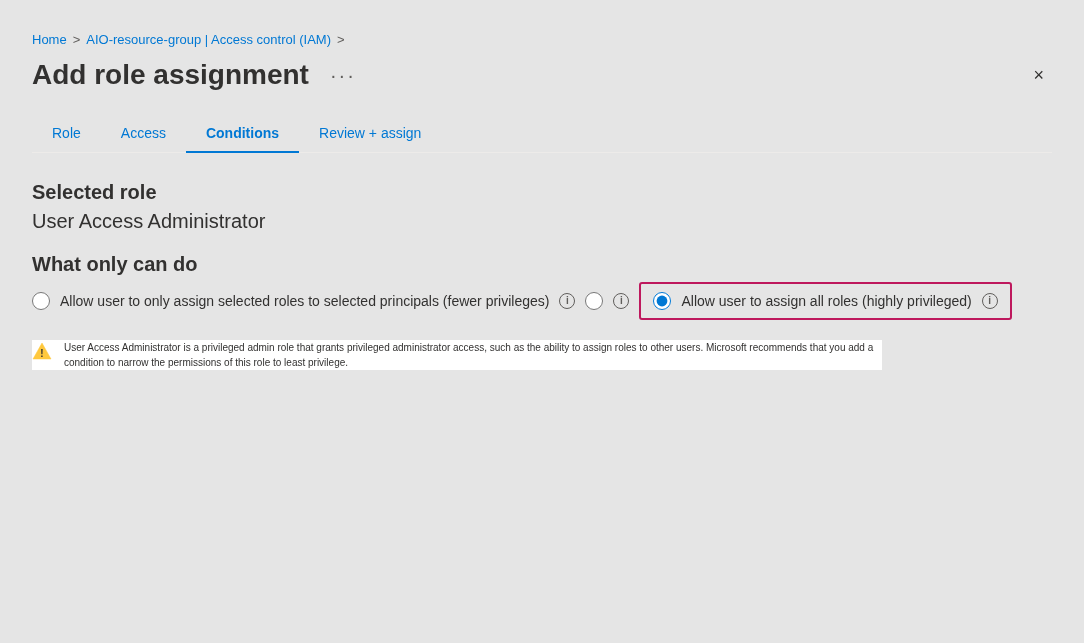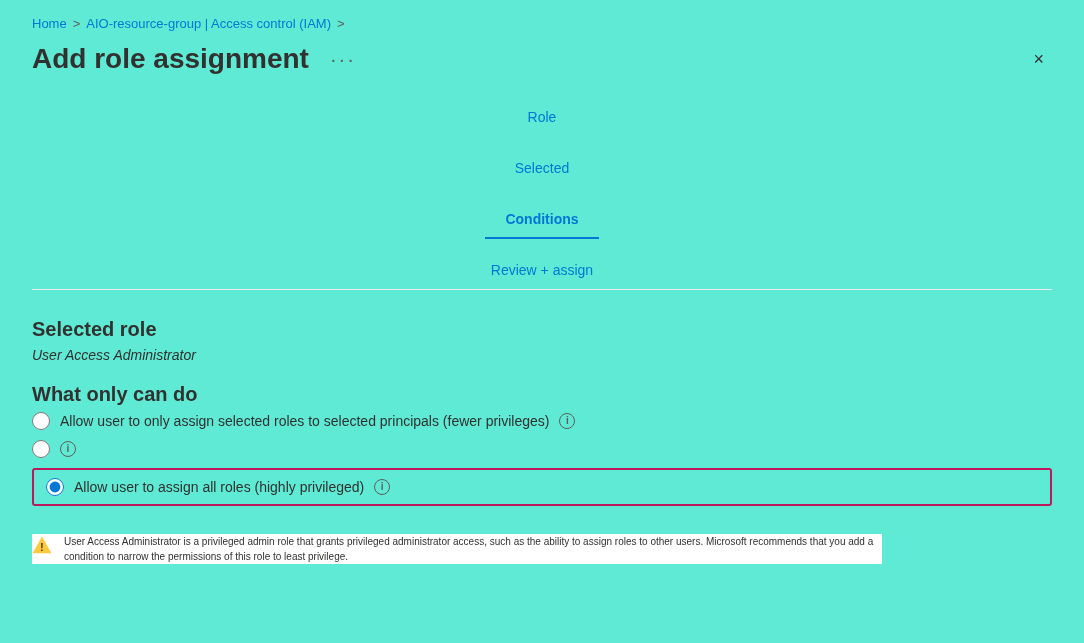--- a/index.html
+++ b/index.html
@@ -5,22 +5,22 @@
     * { box-sizing: border-box; margin: 0; padding: 0; }
     body {
       font-family: 'Segoe UI', Arial, sans-serif;
       background: #fff;
       color: #323130;
       font-size: 14px;
     }
     .container {
       max-width: 1084px;
       min-height: 643px;
-      background: #5eead4;
-      padding: 16px 32px 32px 32px;
+      background: #e5e5e5;
+      padding: 32px 32px 32px 32px;
       position: relative;
     }
     .breadcrumb {
       display: flex;
       align-items: center;
       gap: 6px;
       font-size: 13px;
       color: #0078d4;
       margin-bottom: 12px;
     }
@@ -64,25 +64,24 @@
       background: none;
       border: none;
       cursor: pointer;
       font-size: 18px;
       color: #323130;
       padding: 4px 8px;
       line-height: 1;
     }
     .tabs {
       display: flex;
-      align-items: center;
-      gap: 14px;
+      align-items: flex-start;
+      gap: 0;
       border-bottom: 1px solid #edebe9;
       margin-bottom: 28px;
-      flex-direction: column;
     }
     .tab {
       padding: 10px 20px;
       cursor: pointer;
       font-size: 14px;
       color: #0078d4;
       border-bottom: 2px solid transparent;
       margin-bottom: -1px;
       text-decoration: none;
       white-space: nowrap;
@@ -96,30 +95,28 @@
       color: #0078d4;
       border-bottom: 2px solid transparent;
     }
     .section-label {
       font-weight: 700;
       font-size: 20px;
       color: #323130;
       margin-bottom: 6px;
     }
     .section-value {
-      font-size: 14px;
+      font-size: 20px;
       color: #323130;
       margin-bottom: 20px;
-      font-style: italic;
     }
     .radio-group {
       display: flex;
-      flex-direction: column;
       gap: 10px;
-      margin-bottom: 28px;
+      margin-bottom: 20px;
     }
     .radio-item {
       display: flex;
       align-items: center;
       gap: 10px;
       font-size: 14px;
       color: #323130;
     }
     .radio-input {
       width: 18px;
@@ -193,21 +190,21 @@
   <div class="page-title-row">
     <div class="page-title-left">
       <h1 class="page-title">Add role assignment</h1>
       <span class="title-ellipsis">···</span>
     </div>
     <button class="close-btn">×</button>
   </div>
 
   <nav class="tabs">
     <a class="tab">Role</a>
-    <a class="tab">Selected</a>
+    <a class="tab">Access</a>
     <a class="tab active">Conditions</a>
     <a class="tab">Review + assign</a>
   </nav>
 
   <div>
     <div class="section-label">Selected role</div>
     <div class="section-value">User Access Administrator</div>
   </div>
 
   <div>

